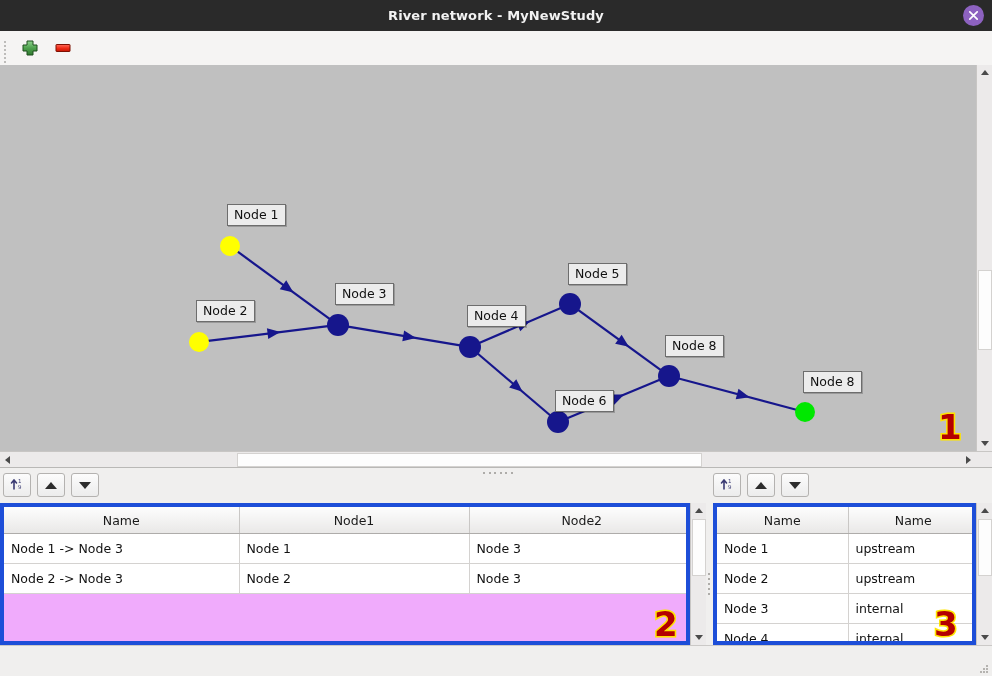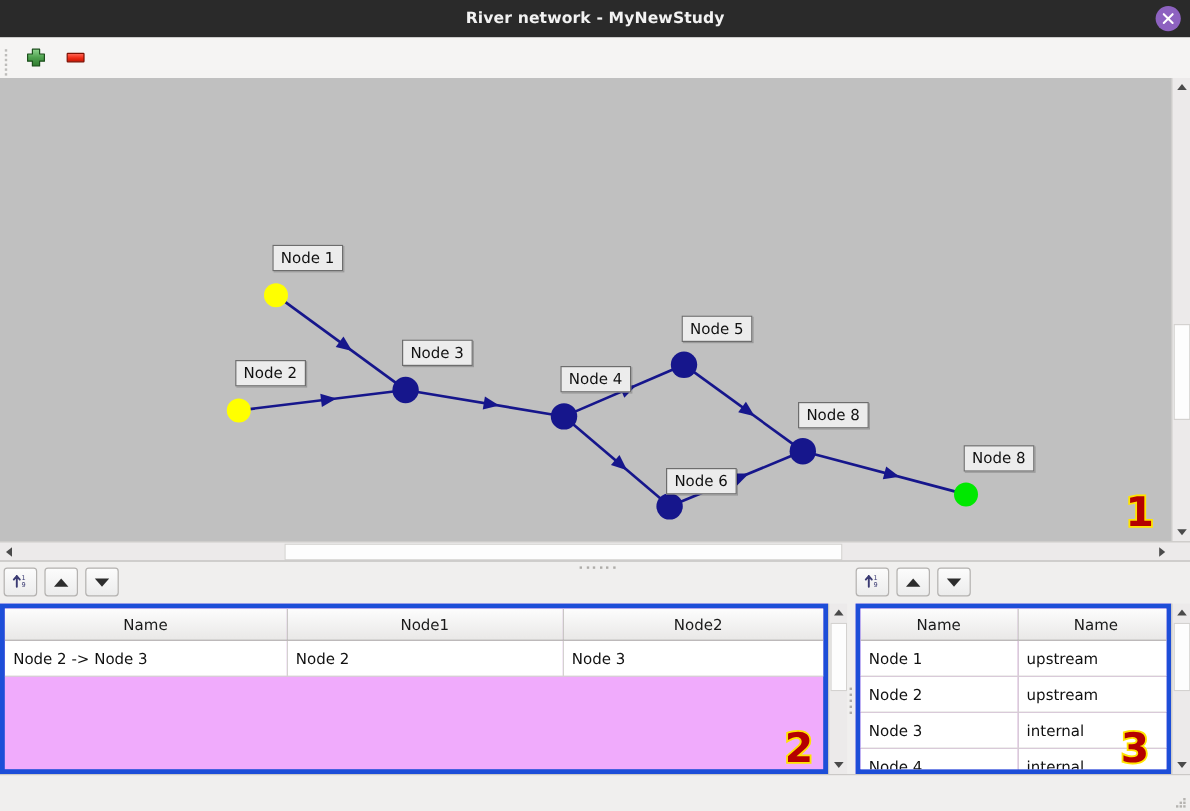--- a/index.html
+++ b/index.html
@@ -400,20 +400,25 @@
         </colgroup>
       <thead>
           <tr id="links-head">
             <th>Name</th>
             <th>Node1</th>
             <th>Node2</th>
           </tr>
         </thead>
       <tbody id="links-body">
           <tr>
+            <td>Node 1 -&gt; Node 3</td>
+            <td>Node 1</td>
+            <td>Node 3</td>
+          </tr>
+          <tr>
             <td>Node 2 -&gt; Node 3</td>
             <td>Node 2</td>
             <td>Node 3</td>
           </tr>
         </tbody>
     </table>
   </div>
 
   <div class="sb-vert" style="left:690px; top:503px; width:16px; height:142px;">
     <div class="sb-arrow" style="left:0; top:0; width:15px; height:15px;">

